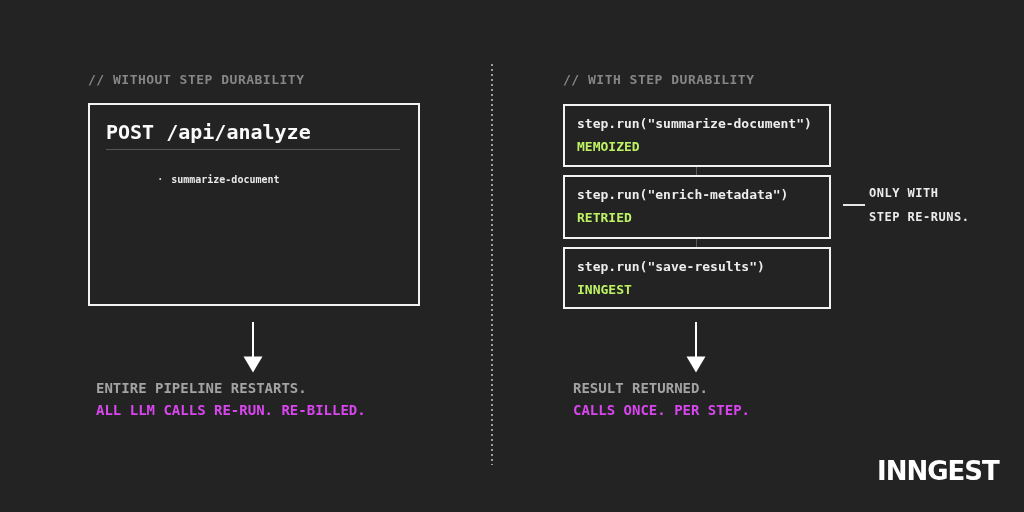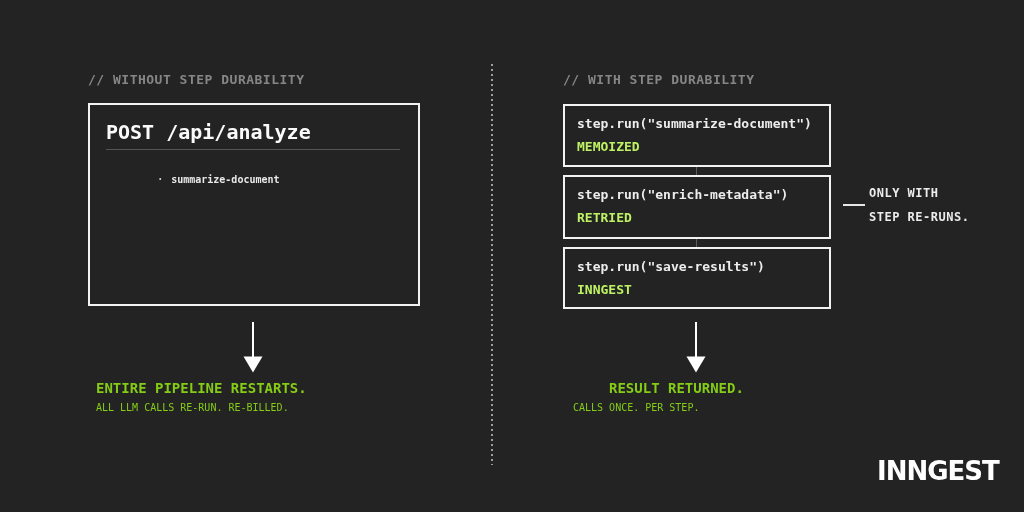--- a/index.html
+++ b/index.html
@@ -70,26 +70,26 @@
   }
   
   .dotted-divider{
     position:absolute;left:491px;top:64px;
     width:2px;height:401px;
     background:repeating-linear-gradient(to bottom,#9e9e9e 0px,#9e9e9e 2px,transparent 2px,transparent 5px);
   }
   .arrow{position:absolute;width:28px;height:52px;}
   .caption1{
     position:absolute;
-    font-size:14px;font-weight:bold;color:#84cc16;
+    font-size:14px;font-weight:bold;color:#a3a3a3;
     line-height:1;white-space:pre;
   }
   .caption2{
     position:absolute;
-    font-size:10px;font-weight:normal;color:#84cc16;
+    font-size:14px;font-weight:bold;color:#d946ef;
     line-height:1;white-space:pre;
   }
   .logo{
     position:absolute;left:877px;top:458px;
     font-family:"DejaVu Sans","Liberation Sans",sans-serif;
     font-size:26px;font-weight:800;color:#ffffff;
     letter-spacing:-1px;line-height:1;text-align:center;
   }
 </style>
 </head>
@@ -133,18 +133,18 @@
     <line x1="14" y1="1" x2="14" y2="37" stroke="#ffffff" stroke-width="2"></line>
     <polygon points="4.5,35.5 23.5,35.5 14,51.5" fill="#ffffff"></polygon>
   </svg>
   <svg class="arrow" style="left:682px;top:321px;" viewBox="0 0 28 52">
     <line x1="14" y1="1" x2="14" y2="37" stroke="#ffffff" stroke-width="2"></line>
     <polygon points="4.5,35.5 23.5,35.5 14,51.5" fill="#ffffff"></polygon>
   </svg>
 
   <div class="caption1" style="left:96px;top:381px;">ENTIRE PIPELINE RESTARTS.</div>
   <div class="caption2" style="left:96px;top:403px;">ALL LLM CALLS RE-RUN. RE-BILLED.</div>
-  <div class="caption1" style="left:573px;top:381px;margin-left:36px;">RESULT RETURNED.</div>
+  <div class="caption1" style="left:573px;top:381px;">RESULT RETURNED.</div>
   <div class="caption2" style="left:573px;top:403px;">CALLS ONCE. PER STEP.</div>
 
   <div class="logo">INNGEST</div>
 
 </div>
 
 </body></html>

